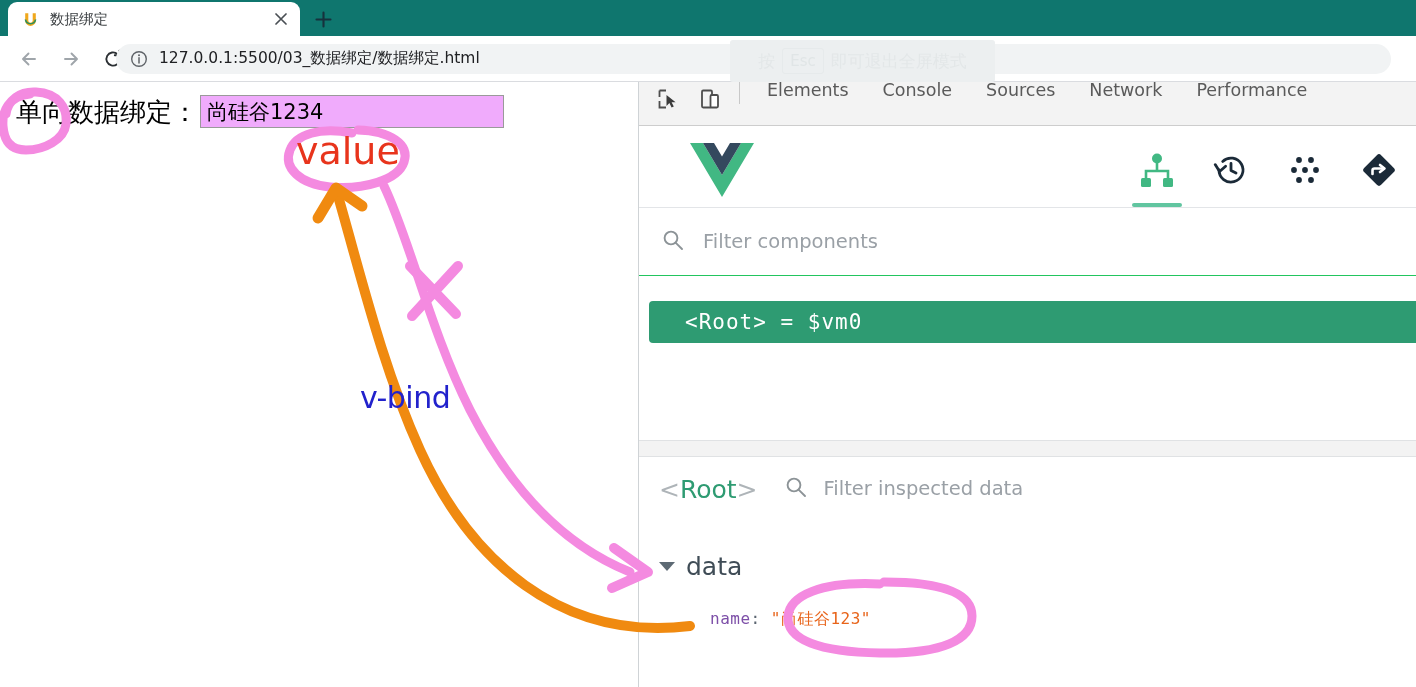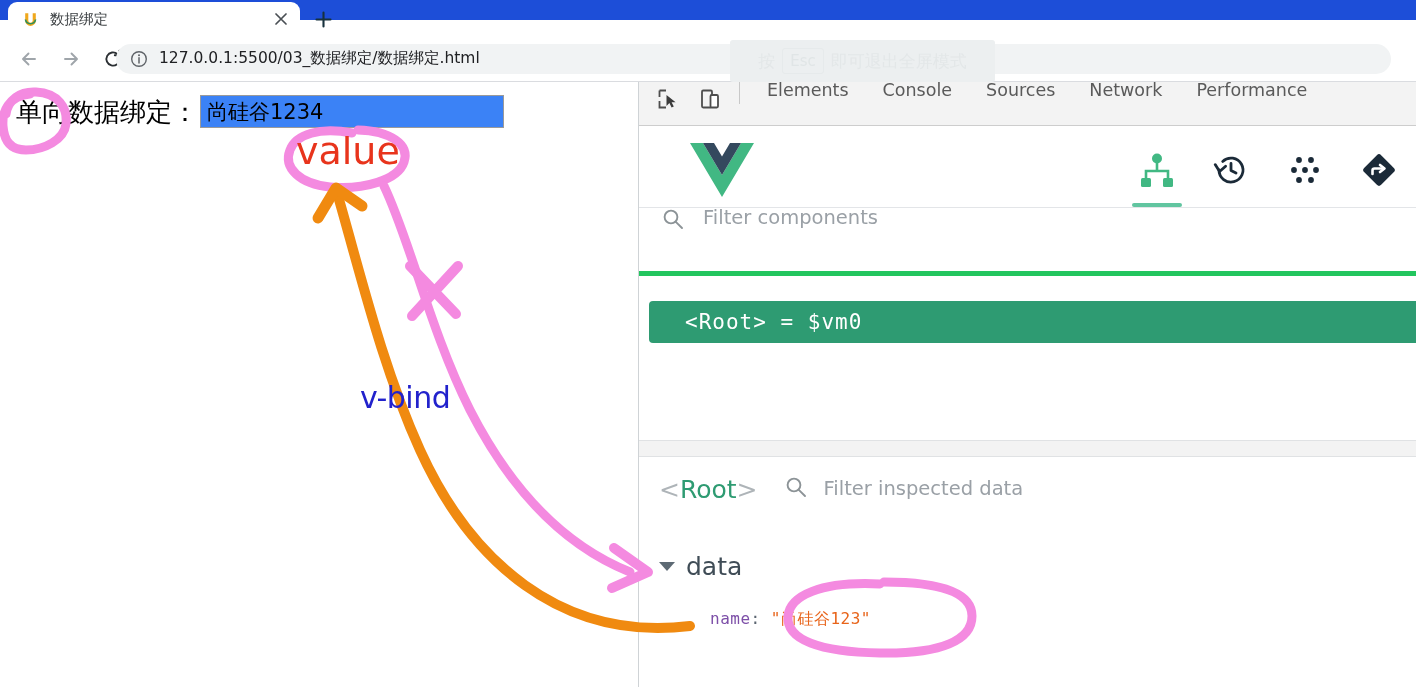--- a/index.html
+++ b/index.html
@@ -6,22 +6,22 @@
   body{
     width:1416px;height:687px;overflow:hidden;
     background:#ffffff;
     font-family:"Liberation Sans","DejaVu Sans",sans-serif;
     -webkit-font-smoothing:antialiased;
   }
   .screen{position:relative;width:1416px;height:687px;overflow:hidden;background:#fff;}
 
   
   .tabstrip{
-    position:absolute;left:0;top:0;width:1416px;height:20px;
-    background:#1d4ed8;
+    position:absolute;left:0;top:0;width:1416px;height:36px;
+    background:#0f766e;
   }
   .tab{
     position:absolute;left:8px;top:2px;width:292px;height:34px;
     background:#ffffff;border-radius:9px 9px 0 0;
     display:flex;align-items:center;padding:0 8px 0 14px;box-sizing:border-box;
   }
   .favicon{
     width:17px;height:17px;flex:0 0 17px;position:relative;margin-right:11px;
   }
   .favicon svg{display:block;}
@@ -83,21 +83,21 @@
   .bind-row{
     position:absolute;left:16px;top:13px;display:flex;align-items:center;
   }
   .bind-label{
     font-size:26px;color:#000;line-height:1;
     font-family:"DejaVu Sans","Liberation Sans",sans-serif;
     letter-spacing:0px;
   }
   .bind-input{
     margin-left:2px;width:304px;height:33px;
-    border:1px solid #9a9a9a;background:#3b82f6;
+    border:1px solid #9a9a9a;background:#f0abfc;
     font-size:21px;color:#000;padding:8px 6px;box-sizing:border-box;
     font-family:"DejaVu Sans","Liberation Sans",sans-serif;
     outline:none;
   }
 
   
   .devtools{
     position:absolute;left:639px;top:82px;width:777px;height:605px;background:#fff;
   }
   .dt-divider{
@@ -128,21 +128,21 @@
     width:74px;height:69px;display:flex;align-items:flex-start;justify-content:center;
     padding-top:14px;box-sizing:border-box;position:relative;
   }
   .vue-act.active::after{
     content:"";position:absolute;left:12px;right:12px;bottom:0;height:4px;background:#61c5a0;
     border-radius:2px;
   }
 
   .vue-filter{
     position:absolute;left:0;top:126px;width:777px;height:68px;background:#fff;
-    display:flex;border-bottom:5px solid #22c55e;box-sizing:border-box;
+    display:flex;align-items:center;border-bottom:1px solid #22c55e;box-sizing:border-box;
   }
   .vue-filter .magnifier{margin-left:23px;margin-right:19px;}
   .vue-filter-text{
     font-size:19.5px;color:#9aa0a6;line-height:1;
     font-family:"DejaVu Sans","Liberation Sans",sans-serif;
   }
 
   .tree-area{
     position:absolute;left:0;top:194px;width:777px;height:164px;background:#fff;
   }

